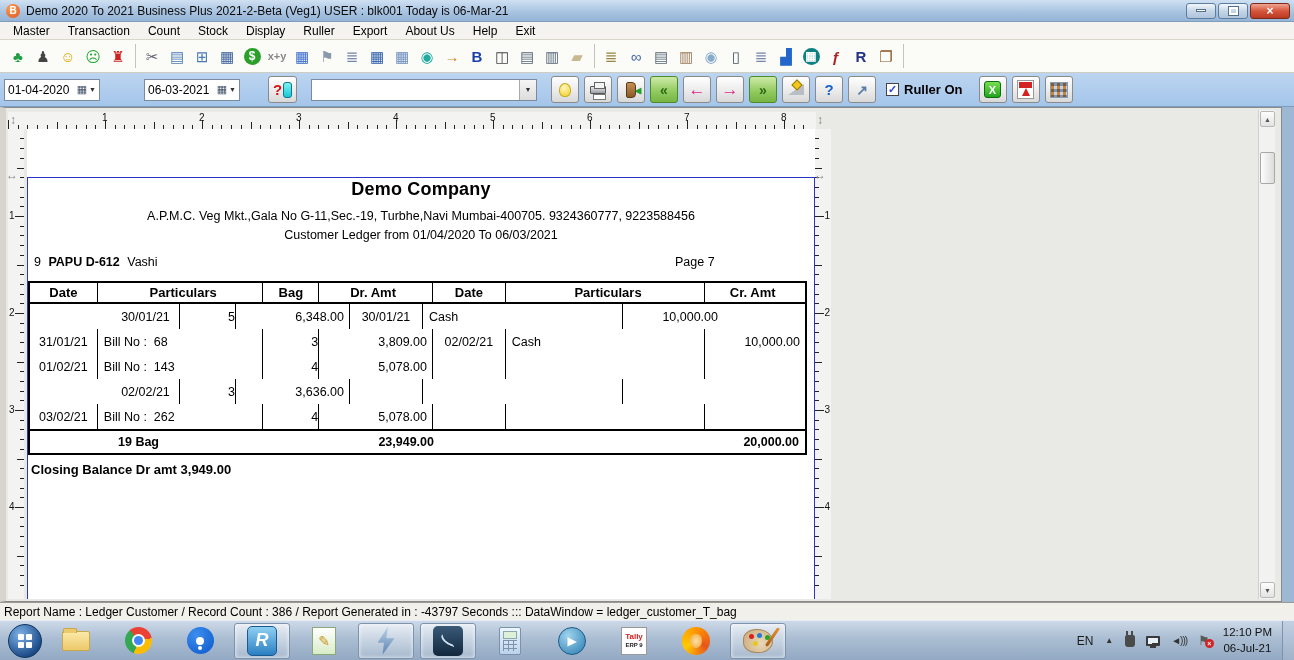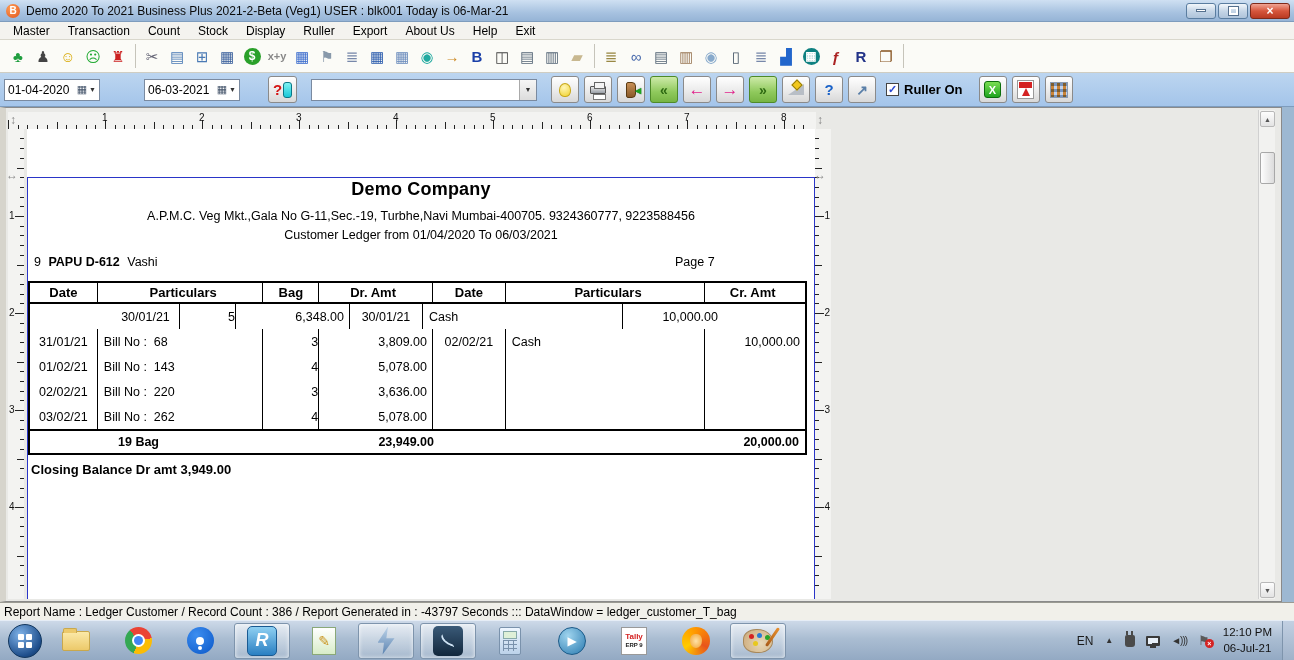--- a/index.html
+++ b/index.html
@@ -653,21 +653,20 @@
           <div class="tcell c0">01/02/21</div>
           <div class="tcell c1">Bill No :  143</div>
           <div class="tcell c2">4</div>
           <div class="tcell c3">5,078.00</div>
           <div class="tcell c4"></div>
           <div class="tcell c5"></div>
           <div class="tcell c6"></div>
         </div>
         <div class="trow body">
           <div class="tcell c0">02/02/21</div>
-          <div class="tcell c1">Bill No :  220</div>
           <div class="tcell c2">3</div>
           <div class="tcell c3">3,636.00</div>
           <div class="tcell c4"></div>
           <div class="tcell c5"></div>
           <div class="tcell c6"></div>
         </div>
         <div class="trow body">
           <div class="tcell c0">03/02/21</div>
           <div class="tcell c1">Bill No :  262</div>
           <div class="tcell c2">4</div>

